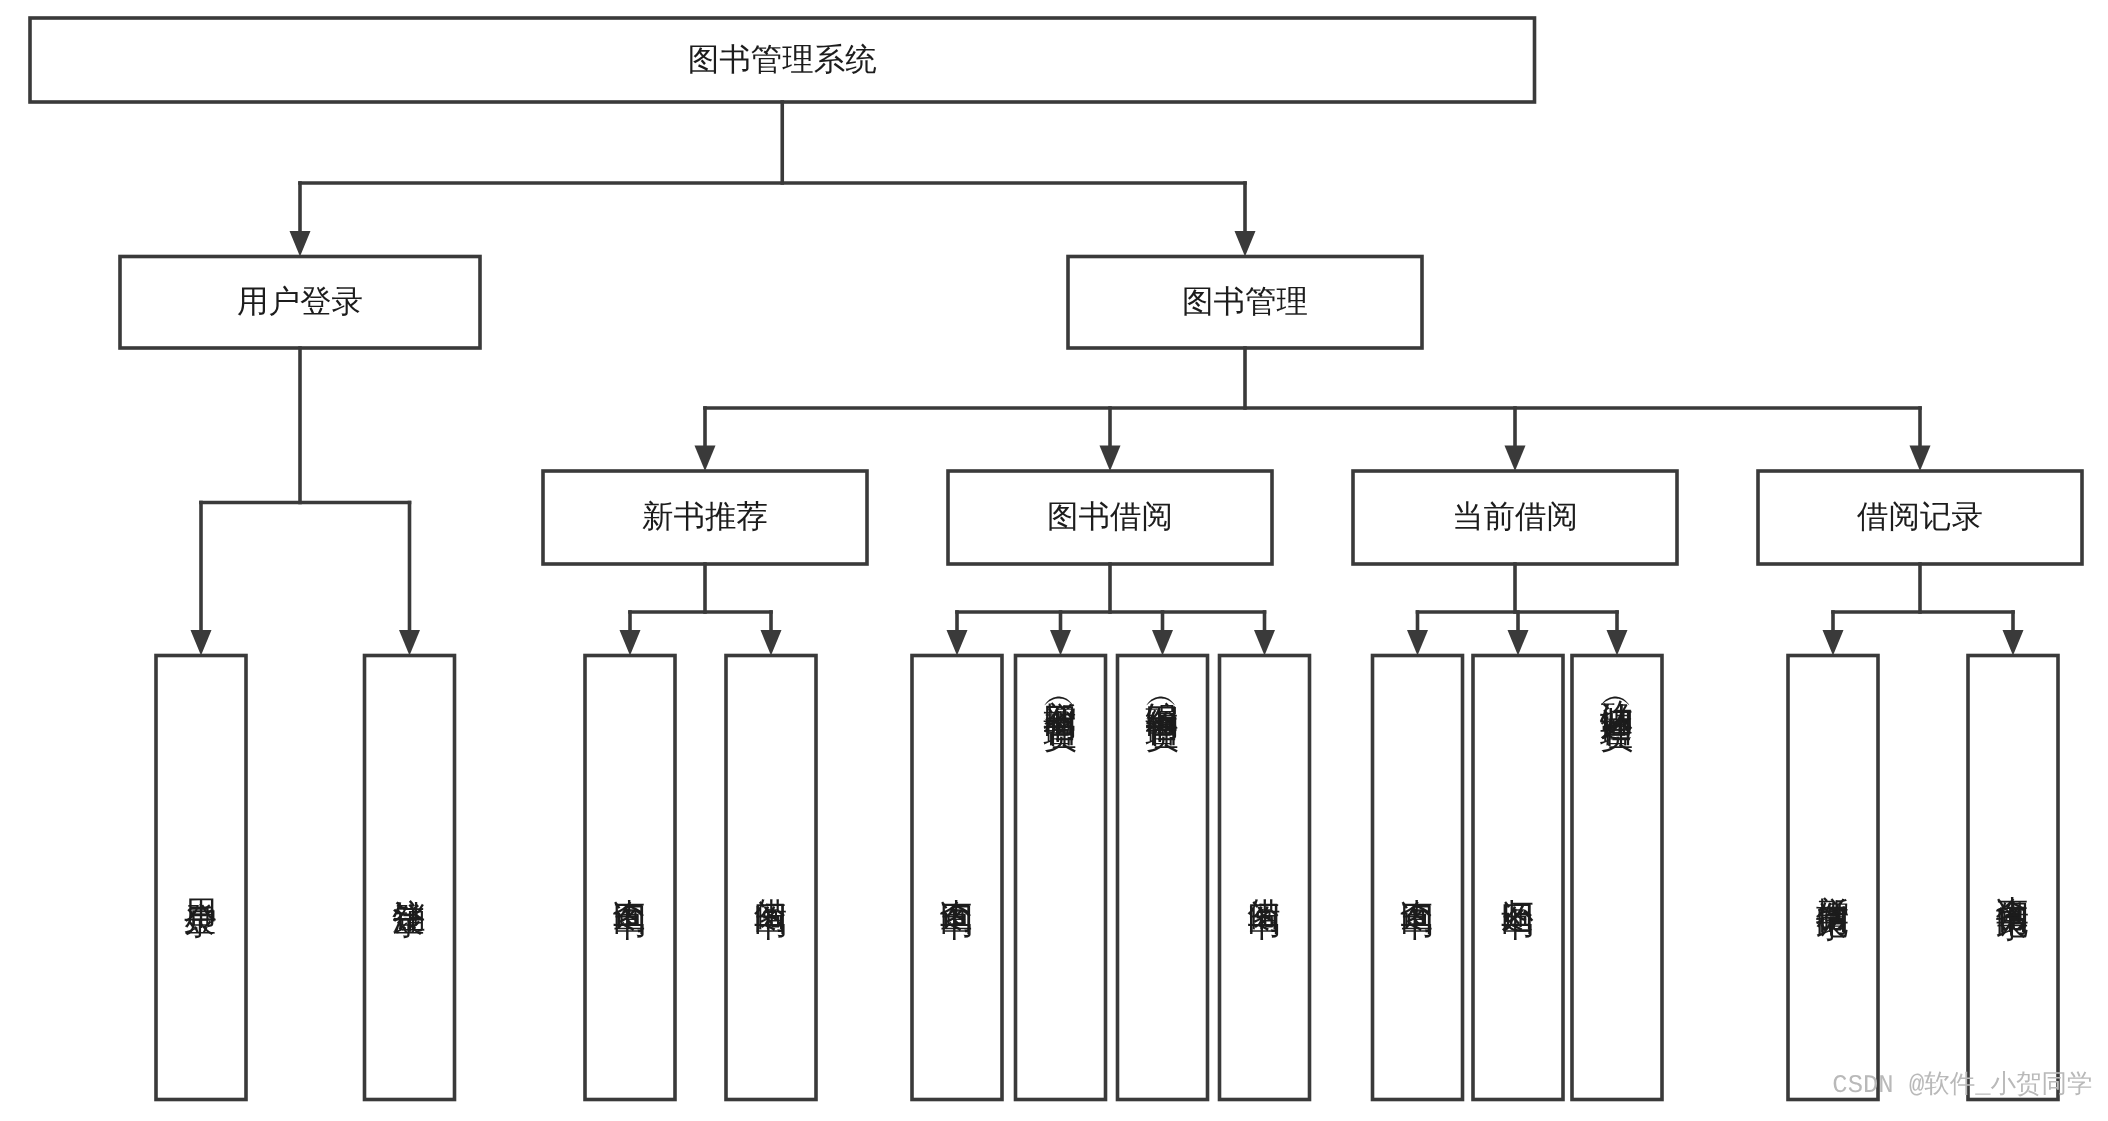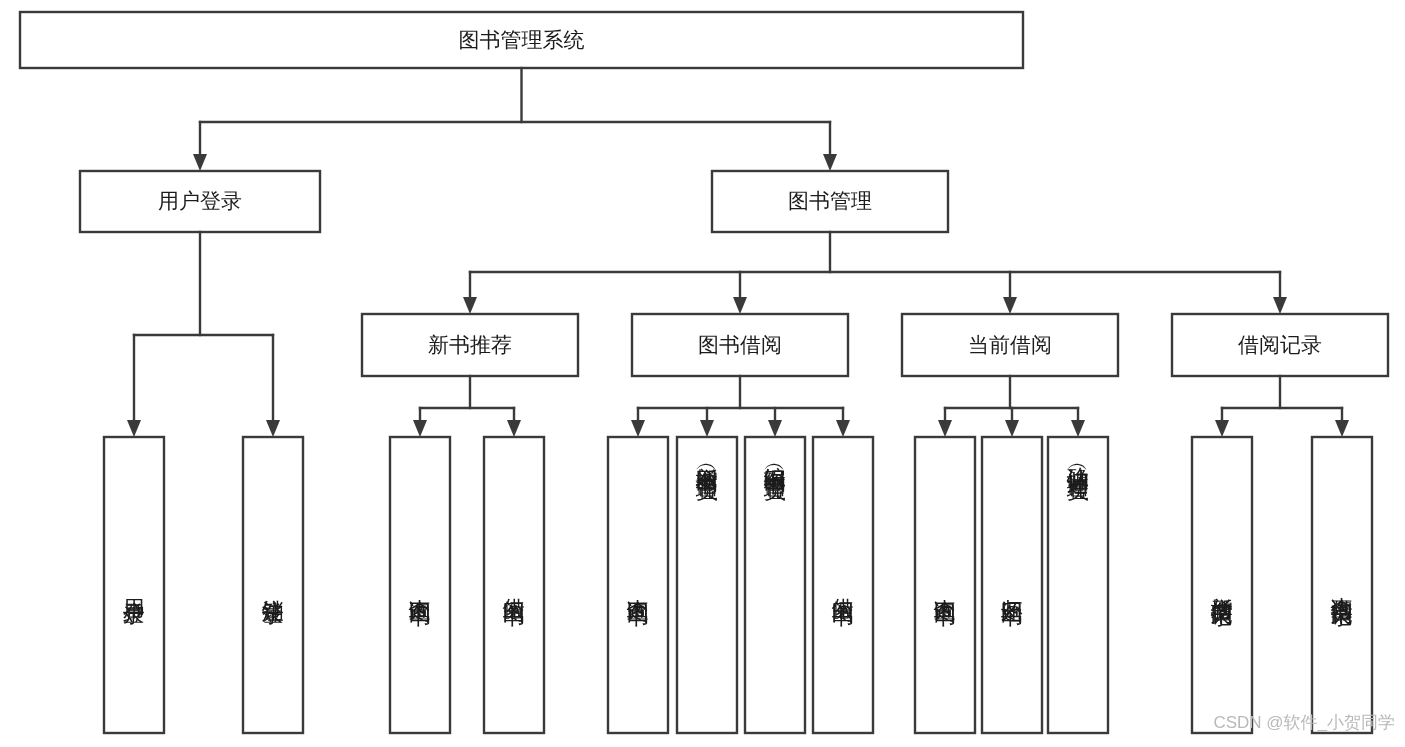--- a/index.html
+++ b/index.html
@@ -58,21 +58,21 @@
     font-size: 22px;
     line-height: 1.06;
     color: #1c1c1c;
     letter-spacing: 2px;
     white-space: nowrap;
   }
   .watermark {
     position: absolute;
     right: 10px;
     bottom: 4px;
-    font-family: Liberation Sans, sans-serif;
+    font-family: Liberation Mono, monospace;
     font-size: 17px;
     color: #b9b9b9;
     white-space: nowrap;
   }
 </style>
 </head>
 <body>
 
 <div id="diagram-root">
   <svg id="tree-canvas" viewBox="0 0 1405 747">

